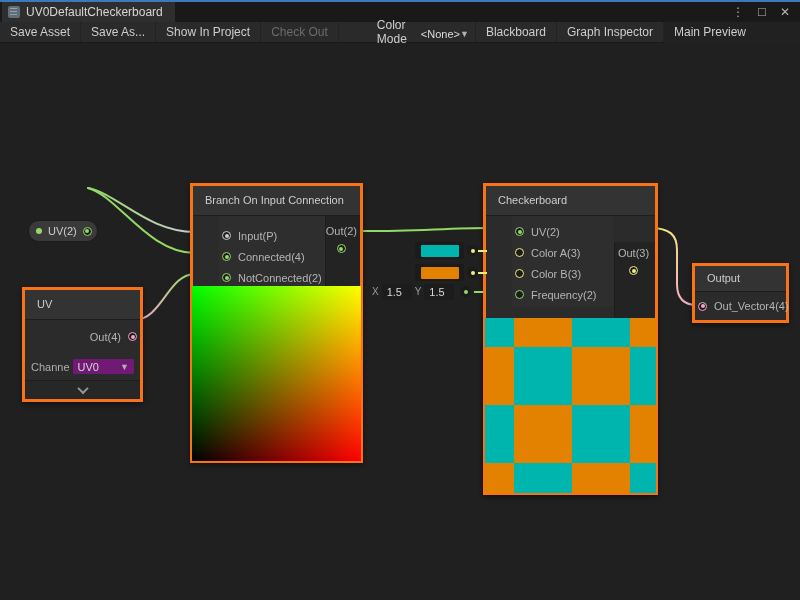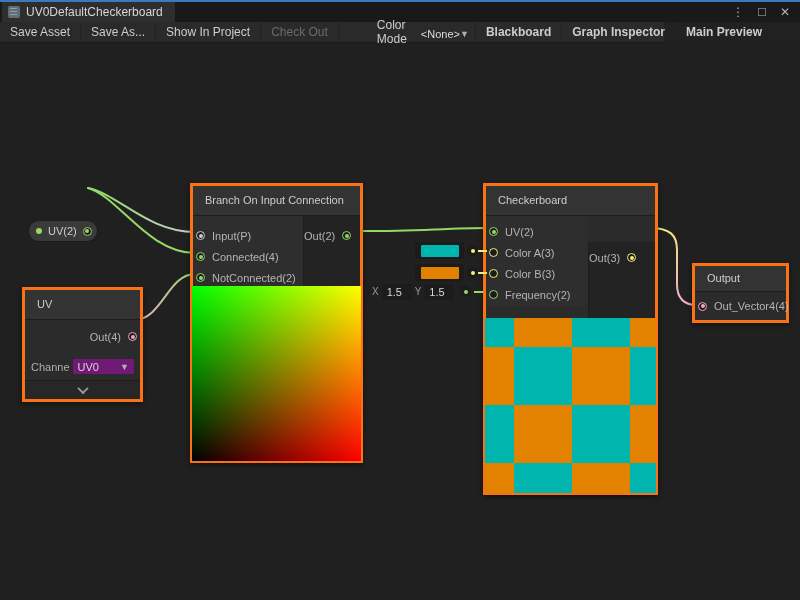--- a/index.html
+++ b/index.html
@@ -28,45 +28,45 @@
   .toolbar { position:absolute; top:22px; left:0; width:664px; height:21px;
     background:#2a2a2a; border-bottom:1px solid #1a1a1a; display:flex;
     align-items:stretch; font-size:12px; color:#cdcdcd; }
   .tbtn { display:flex; align-items:center; padding:0 10px; border-right:1px solid #222;
     white-space:nowrap; }
   .tbtn.disabled { color:#6b6b6b; }
   .cm-label { display:flex; align-items:center; margin-left:30px; padding:0 8px; }
   .cm-dd { width:100px; margin:12px 0; background:#3f3f3f; border-radius:3px;
     display:flex; align-items:center; padding:0 6px; font-size:11px; color:#dcdcdc; }
   .cm-dd .arr { margin-left:auto; font-size:9px; color:#b0b0b0; }
-  .tb-right { margin-left:auto; display:flex;font-weight:bold; }
+  .tb-right { margin-left:auto; display:flex; }
   .tb-right .tbtn { border-left:1px solid #222; border-right:none; }
   
   .canvas { position:absolute; top:43px; left:0; width:800px; height:557px; background:#202020; }
   svg.wires { position:absolute; top:-43px; left:0; z-index:1; }
   .node { position:absolute; background:#2b2b2b; border:3px solid #f97316;
     box-shadow:0 2px 5px rgba(0,0,0,.45); font-size:11px; color:#b4b4b4; z-index:2; }
   .node-title { height:30px; line-height:29px; padding:0 12px; background:#333333;
     border-bottom:1px solid #1d1d1d; color:#cdcdcd; white-space:nowrap; overflow:hidden; }
   .port { width:9px; height:9px; border:1.5px solid var(--c); border-radius:50%;
     background:#1b1b1b; position:relative; flex:none; }
   .port.filled::after { content:""; position:absolute; inset:1.5px; border-radius:50%;
     background:var(--c); }
   .prow { display:flex; align-items:center; gap:7px; height:21px; padding-left:3px;
     white-space:nowrap; }
-  .prow.out { justify-content:flex-start; padding-right:3px; padding-left:0; }
+  .prow.out { justify-content:flex-start; padding-right:3px; padding-left:0;flex-direction:column; }
   
   .pill { position:absolute; left:28px; top:177px; width:70px; height:22px;
     background:#3a3a3a; border:1px solid #1c1c1c; border-radius:11px; display:flex;
     align-items:center; gap:6px; padding:0 7px; font-size:11px; color:#cdcdcd; z-index:2; }
   .dot { width:6px; height:6px; border-radius:50%; background:var(--port-green); flex:none; }
   .pill .port { margin-left:auto; }
   
   .branch { left:190px; top:140px; width:173px; }
-  .nbody { display:flex; }
+  .nbody { display:flex;padding-left:26px; }
   .col-in { width:110px; background:#2e2e2e; padding-top:9px; }
   .col-out { flex:1; background:#232323; border-left:1px solid #1d1d1d; padding-top:9px; }
   .branch .col-in, .branch .col-out { height:70px; }
   .preview { margin:0 -1px -1px -1px; height:175px; }
   .uvgrad { background-image:linear-gradient(to right,#000,#f00),
             linear-gradient(to top,#000,#0f0); background-blend-mode:screen; }
   .checker { background:conic-gradient(var(--checker-orange) 25%, var(--checker-cyan) 0 50%,
             var(--checker-orange) 0 75%, var(--checker-cyan) 0);
             background-size:116px 116px; background-position:-29px -29px; }
   

